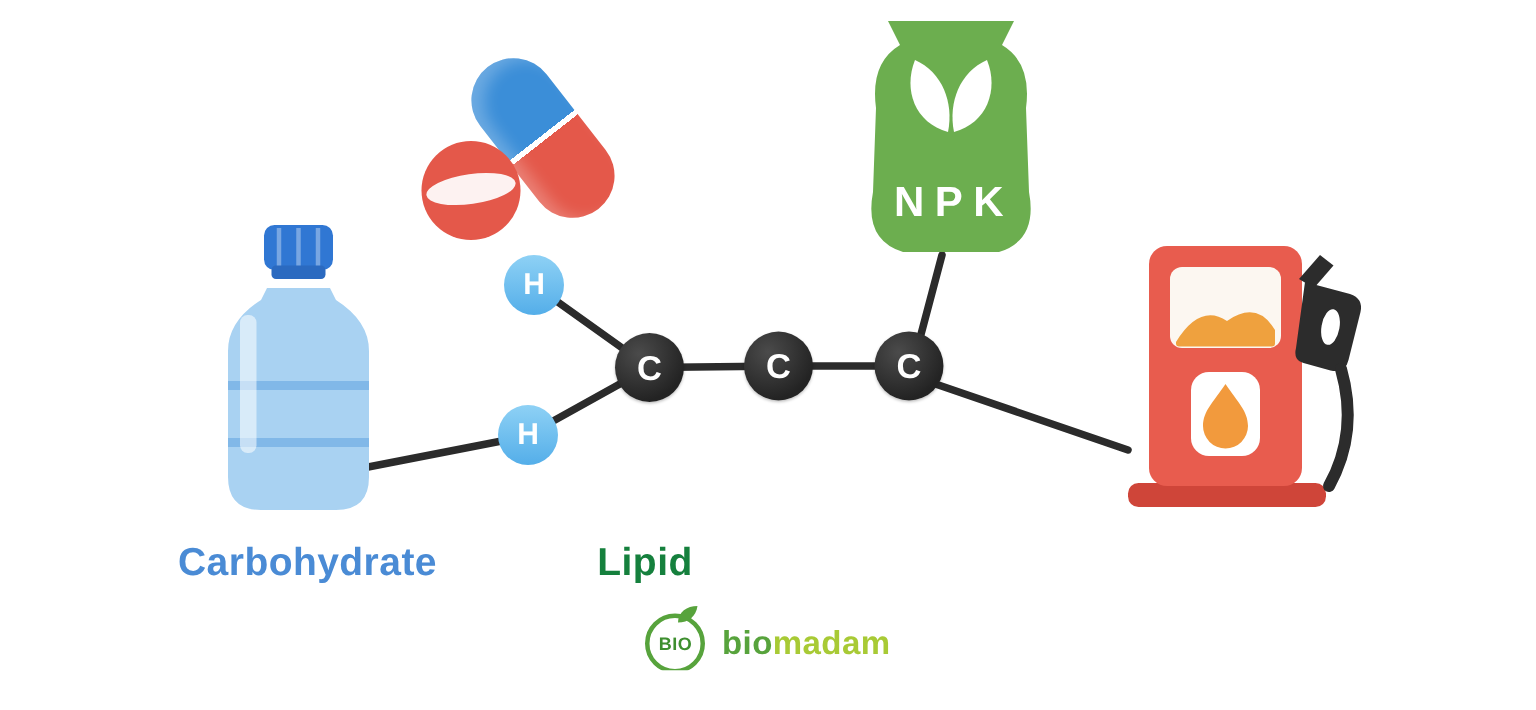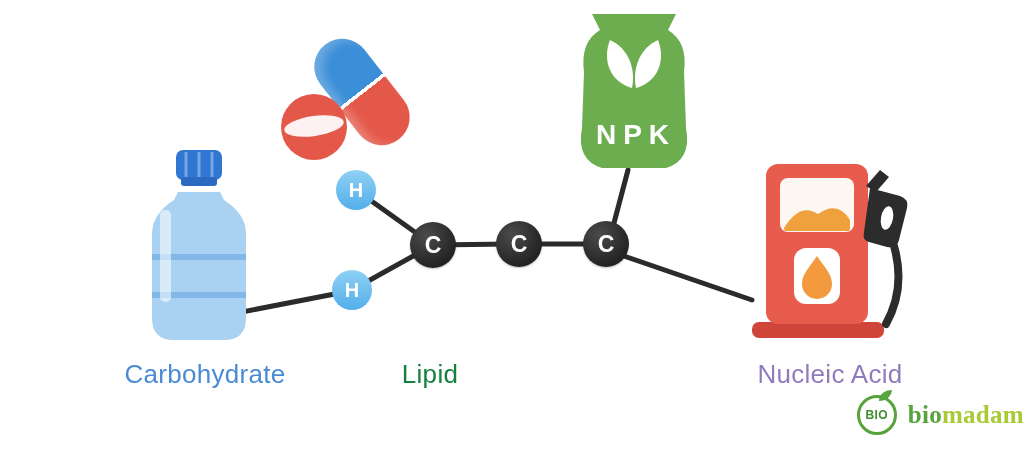--- a/index.html
+++ b/index.html
@@ -33,34 +33,34 @@
   }
   .round-pill{
     position:absolute;left:281px;top:94px;width:66px;height:66px;border-radius:50%;
     z-index:2;overflow:hidden;
   }
   .round-pill .shine{
     position:absolute;left:3px;top:22px;width:60px;height:20px;border-radius:50%;
     background:rgba(255,255,255,.92);transform:rotate(-8deg);
   }
   .label{
-    position:absolute;top:359px;z-index:2;font-size:26px;font-weight:normal;
+    position:absolute;top:359px;z-index:2;font-size:26px;font-weight:bold;
     text-align:center;letter-spacing:.3px;
   }
   .logo-row{
-    position:absolute;left:0;top:392px;width:1024px;height:46px;z-index:2;
-    display:flex;align-items:center;justify-content:flex-end;gap:11px;
+    position:absolute;left:0;top:406px;width:1024px;height:46px;z-index:2;
+    display:flex;align-items:center;justify-content:center;gap:11px;
   }
   .logo-badge{
     position:relative;width:34px;height:34px;border-radius:50%;
     border:3px solid #57a33c;display:flex;align-items:center;justify-content:center;
     font-size:12px;font-weight:bold;color:#3e8f2f;letter-spacing:.3px;
   }
   .logo-badge svg{position:absolute;top:-9px;left:17px;}
-  .logo-word{font-size:25px;font-weight:bold;letter-spacing:.3px;font-family:Liberation Serif, serif;}
+  .logo-word{font-size:22px;font-weight:bold;letter-spacing:.3px;}
 </style>
 </head>
 <body>
 
 <div class="canvas">
 
   <svg class="lines-layer" viewBox="0 0 1024 473">
     <g fill="none" stroke="#2b2b2b" stroke-width="5" stroke-linecap="round">
       <path d="M242,312 L350,291"></path>
       <path d="M356,190 L433,245"></path>
@@ -108,21 +108,20 @@
   </svg>
 
   <div class="atom atom-h" style="left:336px;top:170px">H</div>
   <div class="atom atom-h" style="left:332px;top:270px">H</div>
   <div class="atom atom-c" style="left:410px;top:222px">C</div>
   <div class="atom atom-c" style="left:496px;top:221px">C</div>
   <div class="atom atom-c" style="left:583px;top:221px">C</div>
 
   <div class="label" style="left: 110px; width: 190px; color: rgb(74, 139, 213);">Carbohydrate</div>
   <div class="label" style="left: 365px; width: 130px; color: #15803d;">Lipid</div>
-  <div class="label" style="left: 738px; width: 184px; color: rgb(143, 124, 192);">Nucleic Acid</div>
 
   <div class="logo-row">
     <div class="logo-badge">
       <span>BIO</span>
       <svg width="16" height="14" viewBox="0 0 16 14">
         <path d="M2,12 C2,5 8,1 15,1 C14,8 9,12 2,12 Z" fill="#57a33c"></path>
       </svg>
     </div>
     <div class="logo-word">
       <span style="color: rgb(87, 163, 60);">bio</span><span style="color: rgb(168, 202, 53);">madam</span>

